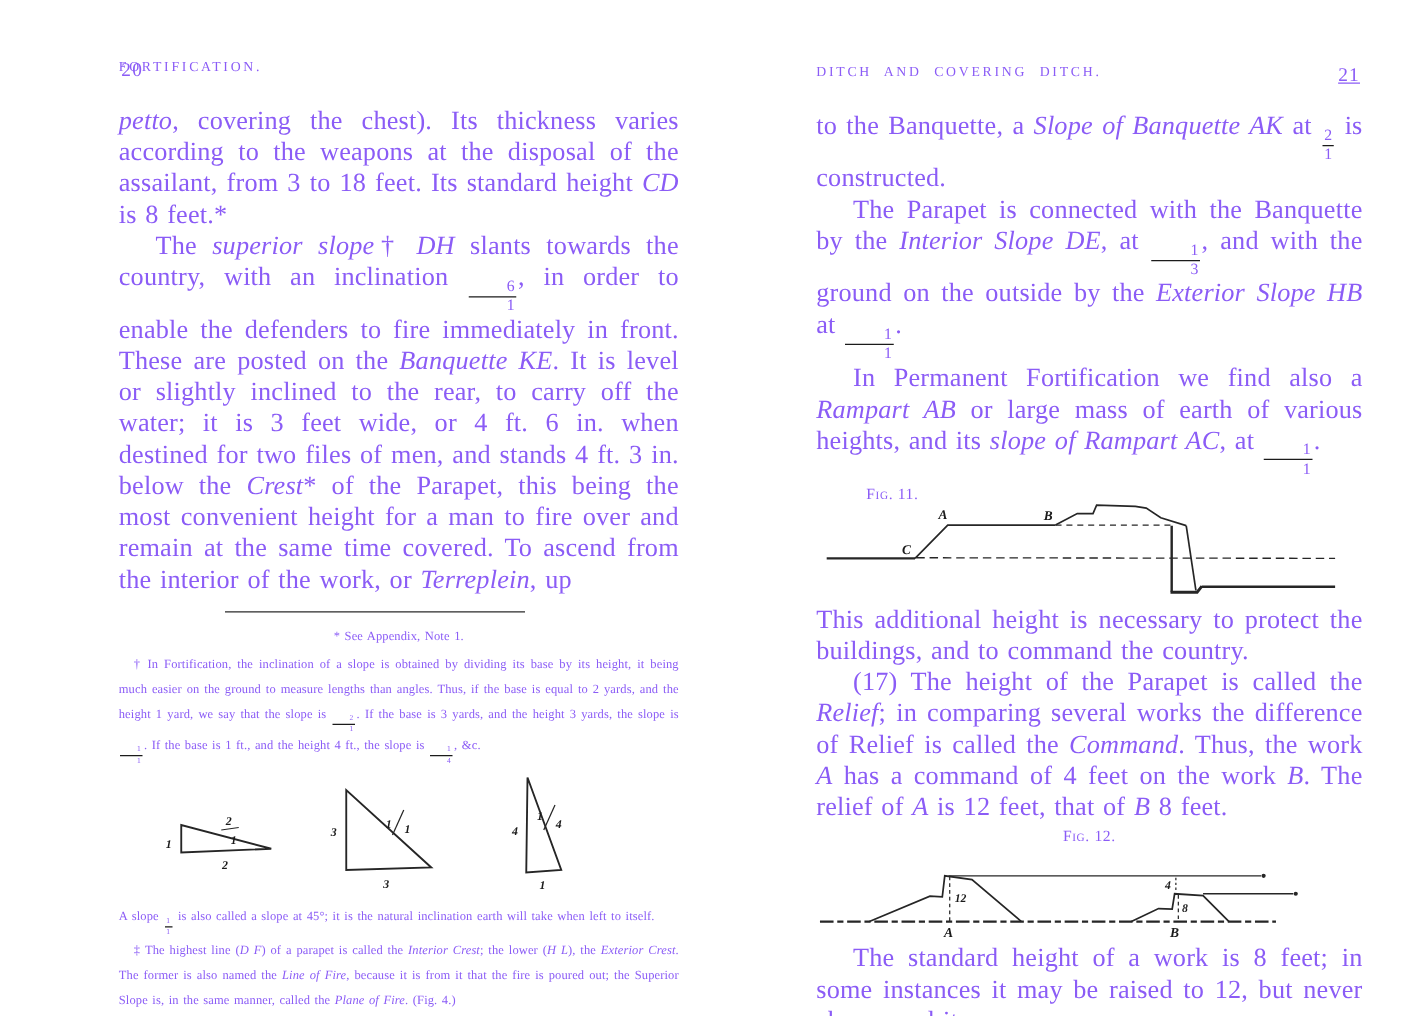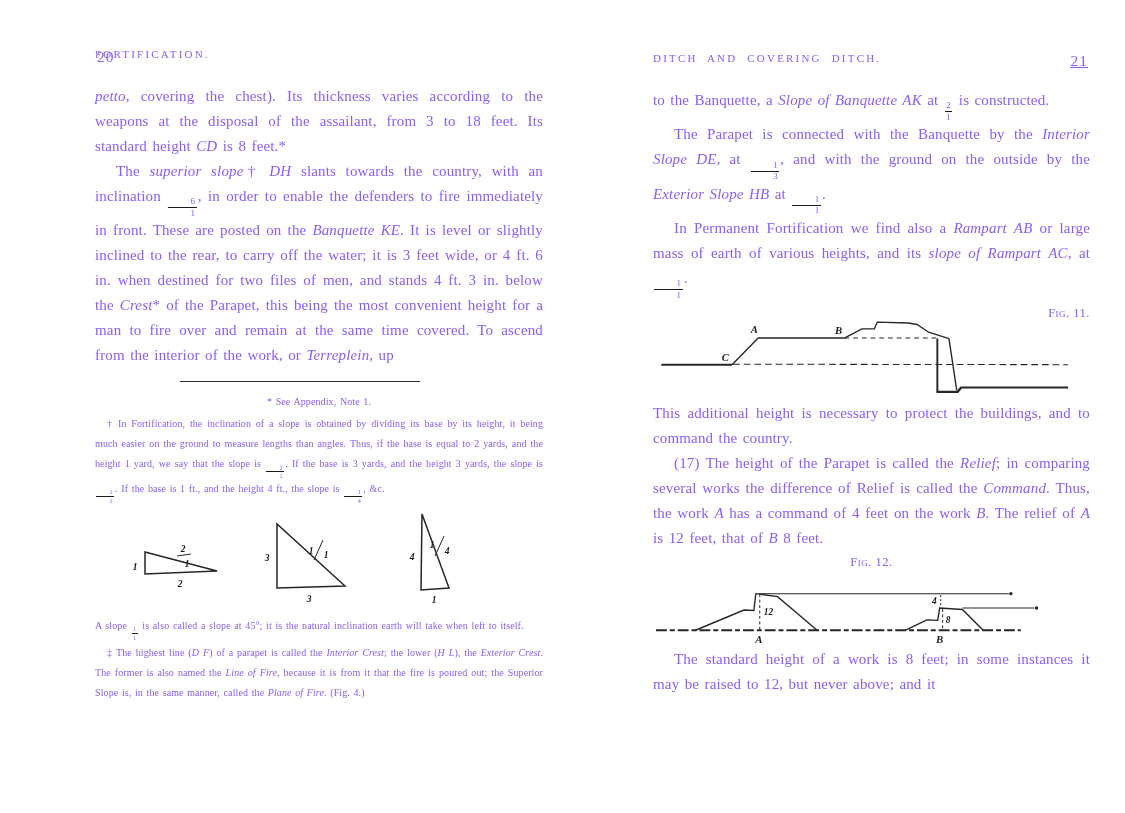--- a/index.html
+++ b/index.html
@@ -8,42 +8,42 @@
   .page{position:absolute;}
   #left-page{left:95px;top:48px;width:448px;}
   #right-page{left:653px;top:52px;width:437px;}
 
   .page-head{position:relative;height:22px;margin-bottom:14px;}
   .page-head .pagenum{position:absolute;top:0;font-size:15.5px;letter-spacing:1px;}
   #left-page .pagenum{left:2px;}
   #right-page .pagenum{right:2px;text-decoration:underline;}
   .running-head{font-size:11px;letter-spacing:2.2px;word-spacing:5px;}
 
-  p.body{margin:0;font-size:15px;line-height:25px;text-align:justify;
+  p.body{margin:0;font-size:21px;line-height:25px;text-align:justify;
          letter-spacing:0.15px;word-spacing:1.5px;}
   p.indent{text-indent:1.4em;}
   .gap-sm{margin-top:7px;}
   .gap-md{margin-top:16px;}
   .gap-lg{margin-top:26px;}
 
   .it{font-style:italic;}
 
   .frac{display:inline-flex;flex-direction:column;align-items:center;vertical-align:-0.38em;
         line-height:1.05;font-size:0.60em;margin:0 1px;}
   .frac .fnum{border-bottom:1px solid #1b1b1b;padding:0 1.5px 0.5px;}
   .frac .fden{padding-top:0.5px;}
 
   .fn-rule{border:none;border-top:1.4px solid #2b2b2b;width:240px;margin:13px 0 10px 85px;}
   .footnote{font-size:10px;line-height:20px;text-align:justify;margin:0;
             letter-spacing:0.1px;word-spacing:1px;}
   .footnote.center{text-align:center;}
   .footnote.first-indent{text-indent:1.2em;}
   .fn-gap{margin-top:2px;}
 
-  .fig-caption{font-size:12.5px;font-variant:small-caps;letter-spacing:0.5px;text-align:right;}
+  .fig-caption{font-size:12.5px;font-variant:small-caps;letter-spacing:0.5px;}
   #fig11-caption{margin:6px 0 0 40px;}
   #fig12-caption{margin:4px 0 0 0;text-align:center;}
 
   svg{display:block;}
   svg text{font-family:"Liberation Serif","DejaVu Serif",serif;fill:#1b1b1b;}
   .svg-lbl{font-style:italic;font-weight:bold;font-size:11px;}
   .svg-num{font-style:italic;font-weight:bold;font-size:9.5px;}
   .stroke{stroke:#262626;fill:none;}
 </style>
 </head>

